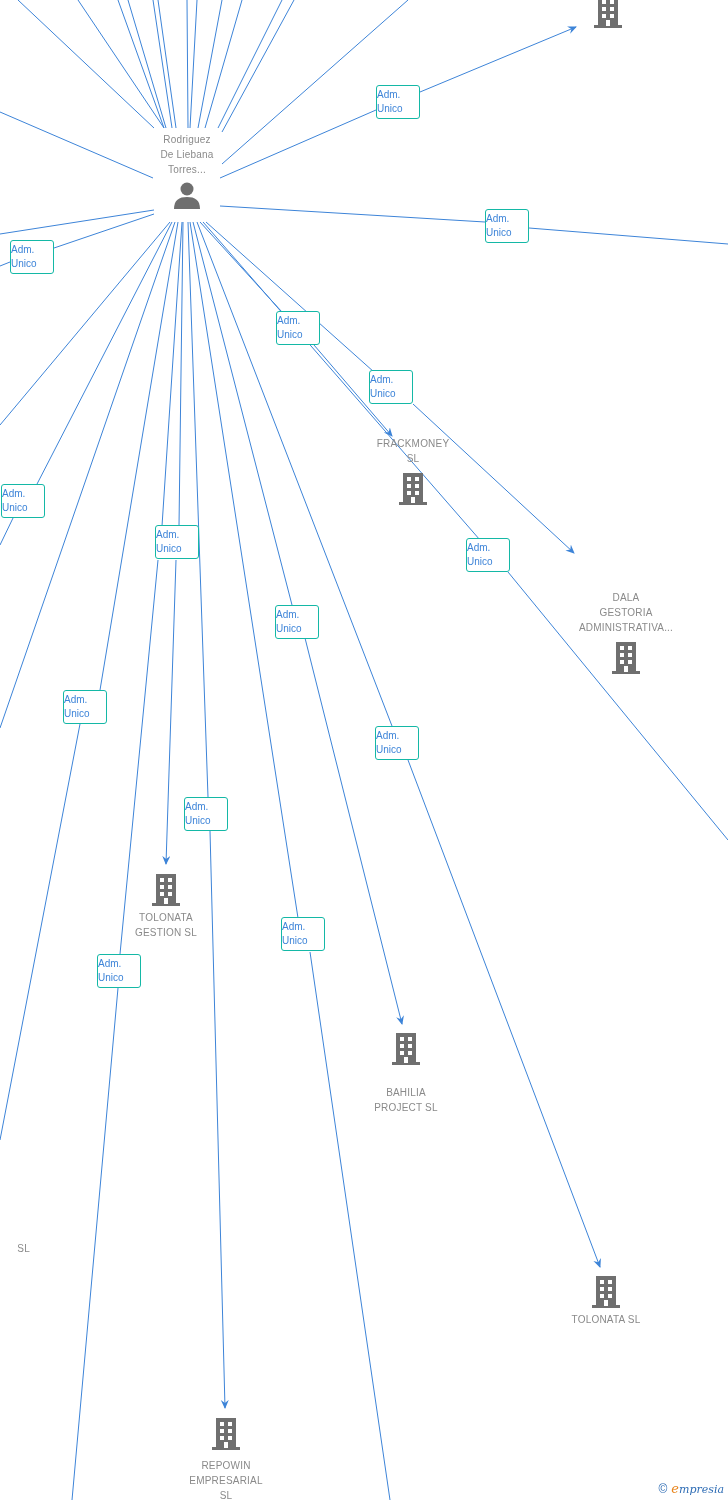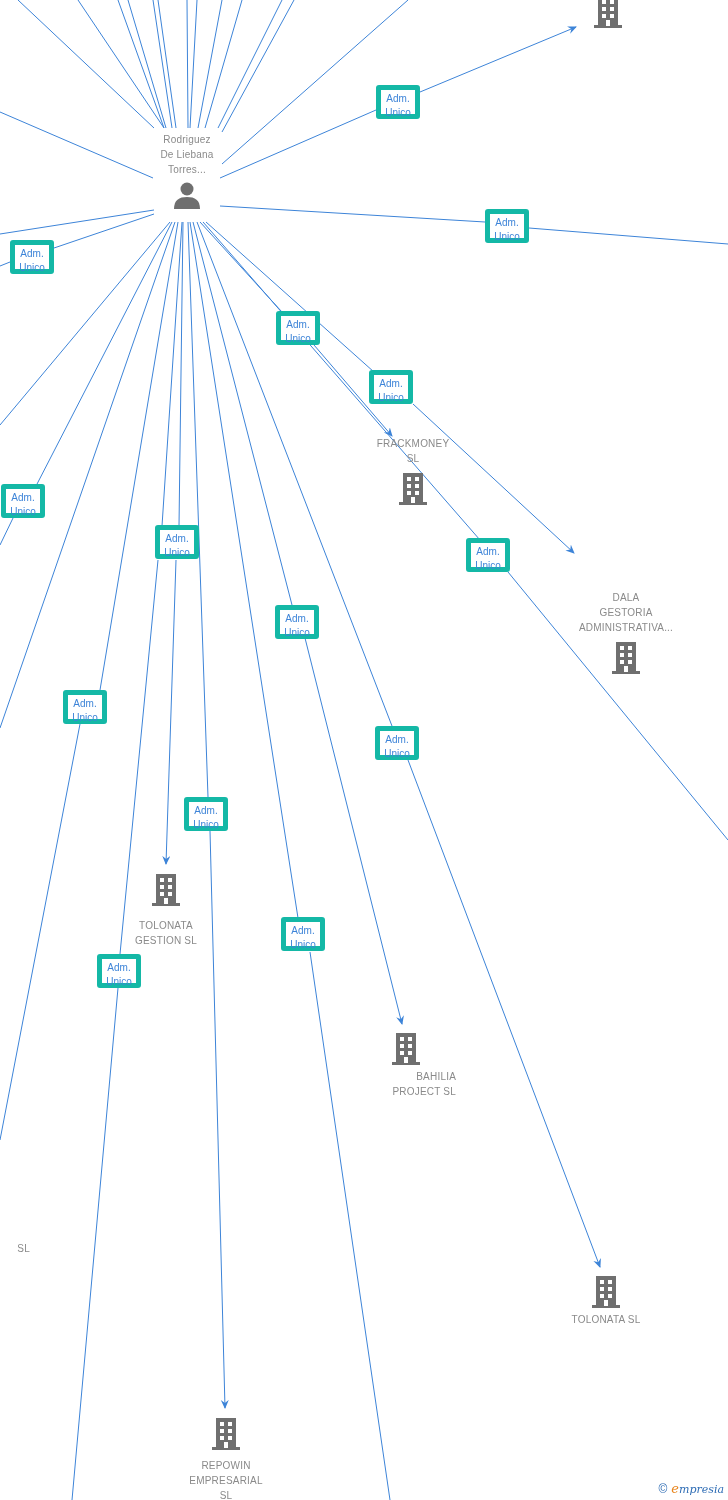--- a/index.html
+++ b/index.html
@@ -10,23 +10,23 @@
     }
     #canvas { position: absolute; left: 0; top: 0; width: 728px; height: 1500px; }
     svg.edges { position: absolute; left: 0; top: 0; }
     .node { position: absolute; text-align: center; color: #8a8a8a; font-size: 10px; line-height: 15px; }
     .node .label { white-space: pre-line; letter-spacing: 0.2px; }
     .company .label { text-transform: none; }
     .icon { display: block; margin: 0 auto; }
     .badge {
       position: absolute; box-sizing: border-box;
       width: 44px; height: 34px;
-      border: 5px solid #14b8a6; border-radius: 3px; background: #fff;
+      border: 1px solid #14b8a6; border-radius: 3px; background: #fff;
       color: #3d84d8; font-size: 10px; line-height: 14px;
-      padding: 2px 0 0 0; text-align: center;
+      padding: 2px 0 0 0; text-align: left;
     }
     .badge span { display: block; }
     .footer {
       position: absolute; right: 4px; bottom: 4px; font-size: 12px; color: #2f6db5;
       display: flex; align-items: center; gap: 4px;
     }
     .footer .brand { color: #e8851d; font-style: italic; font-family: "DejaVu Serif", serif; font-size: 13px; }
     .footer .brand .rest { color: #2f6db5; font-size: 11px; }
   </style>
 </head>
@@ -175,39 +175,39 @@
       <g fill="#fff">
           <rect x="10" y="6" width="4" height="4"></rect>
           <rect x="18" y="6" width="4" height="4"></rect>
           <rect x="10" y="13" width="4" height="4"></rect>
           <rect x="18" y="13" width="4" height="4"></rect>
           <rect x="10" y="20" width="4" height="4"></rect>
           <rect x="18" y="20" width="4" height="4"></rect>
           <rect x="14" y="26" width="4" height="6"></rect>
         </g>
     </svg>
-    <div class="label" style="margin-top:12px;">TOLONATA
+    <div class="label" style="margin-top:4px;">TOLONATA
 GESTION  SL</div>
   </div>
 
   <div class="node company" style="left:356px; top:1031px; width:100px;">
     <svg class="icon" width="32" height="34" viewBox="0 0 32 34">
       <rect x="6" y="2" width="20" height="30" fill="#6f6f6f"></rect>
         <rect x="2" y="31" width="28" height="3" fill="#6f6f6f"></rect>
       <g fill="#fff">
           <rect x="10" y="6" width="4" height="4"></rect>
           <rect x="18" y="6" width="4" height="4"></rect>
           <rect x="10" y="13" width="4" height="4"></rect>
           <rect x="18" y="13" width="4" height="4"></rect>
           <rect x="10" y="20" width="4" height="4"></rect>
           <rect x="18" y="20" width="4" height="4"></rect>
           <rect x="14" y="26" width="4" height="6"></rect>
         </g>
     </svg>
-    <div class="label" style="margin-top:4px;text-align:right;">BAHILIA
+    <div class="label" style="margin-top:20px;">BAHILIA
 PROJECT  SL</div>
   </div>
 
   <div class="node company" style="left:556px; top:1274px; width:100px;">
     <svg class="icon" width="32" height="34" viewBox="0 0 32 34">
       <rect x="6" y="2" width="20" height="30" fill="#6f6f6f"></rect>
         <rect x="2" y="31" width="28" height="3" fill="#6f6f6f"></rect>
       <g fill="#fff">
           <rect x="10" y="6" width="4" height="4"></rect>
           <rect x="18" y="6" width="4" height="4"></rect>

